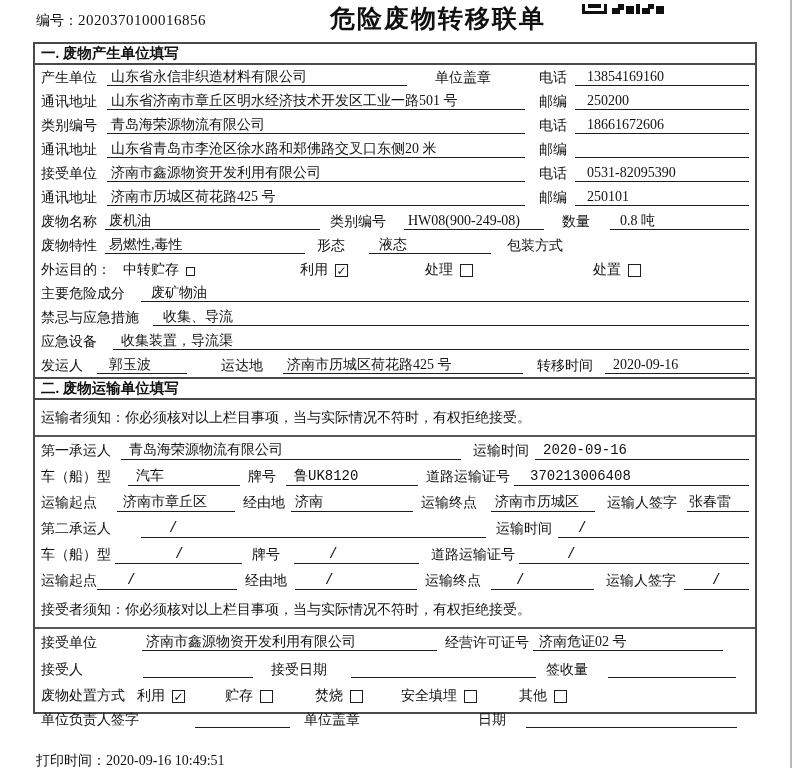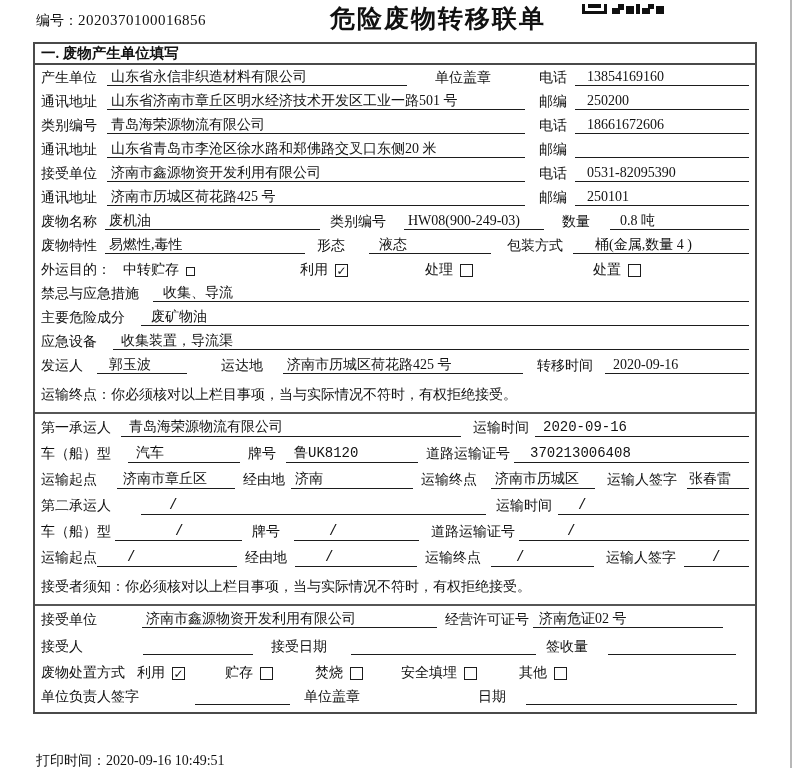--- a/index.html
+++ b/index.html
@@ -136,32 +136,31 @@
         <span class="u">济南市历城区荷花路425 号</span>
       </div>
       <span class="lb" style="margin-right:8px">邮编</span>
       <span class="u fill" style="padding-left:12px">250101</span>
     </div>
 
     <div class="row s1row">
       <span class="lb" style="margin-right:8px">废物名称</span>
       <span class="u" style="flex:0 0 215px">废机油</span>
       <span class="lb" style="margin-left:10px">类别编号</span>
-      <span class="u" style="flex:0 0 140px;margin-left:18px">HW08(900-249-03)</span>
+      <span class="u" style="flex:0 0 140px;margin-left:18px">HW08(900-249-08)</span>
       <span class="lb" style="margin-left:18px">数量</span>
       <span class="u fill" style="margin-left:20px;padding-left:10px">0.8 吨</span>
     </div>
 
     <div class="row s1row">
       <span class="lb" style="margin-right:8px">废物特性</span>
       <span class="u" style="flex:0 0 200px">易燃性,毒性</span>
       <span class="lb" style="margin-left:12px">形态</span>
       <span class="u" style="flex:0 0 122px;margin-left:24px;padding-left:10px">液态</span>
       <span class="lb" style="margin-left:16px">包装方式</span>
-      <span class="u fill" style="margin-left:10px;padding-left:22px">桶(金属,数量 4 )</span>
     </div>
 
     <div class="row s1row">
       <span class="lb">外运目的：</span>
       <span class="ck" style="margin-left:12px">
         <span class="lb">中转贮存</span>
         <span class="cb sm"></span>
       </span>
       <span class="ck" style="margin-left:105px">
         <span class="lb">利用</span>
@@ -171,44 +170,45 @@
         <span class="lb">处理</span>
         <span class="cb"></span>
       </span>
       <span class="ck" style="margin-left:120px">
         <span class="lb">处置</span>
         <span class="cb"></span>
       </span>
     </div>
 
     <div class="row s1row">
+      <span class="lb" style="margin-right:16px">主要危险成分</span>
+      <span class="u fill" style="padding-left:10px">废矿物油</span>
+    </div>
+
+    <div class="row s1row">
       <span class="lb" style="margin-right:14px">禁忌与应急措施</span>
       <span class="u fill" style="padding-left:10px">收集、导流</span>
-    </div>
-
-    <div class="row s1row">
-      <span class="lb" style="margin-right:16px">主要危险成分</span>
-      <span class="u fill" style="padding-left:10px">废矿物油</span>
     </div>
 
     <div class="row s1row">
       <span class="lb" style="margin-right:16px">应急设备</span>
       <span class="u fill" style="padding-left:8px">收集装置，导流渠</span>
     </div>
 
     <div class="row s1row">
       <span class="lb">发运人</span>
       <span class="u" style="flex:0 0 90px;margin-left:14px;padding-left:12px">郭玉波</span>
       <span class="lb" style="margin-left:34px">运达地</span>
       <span class="u" style="flex:0 0 240px;margin-left:20px">济南市历城区荷花路425 号</span>
       <span class="lb" style="margin-left:14px">转移时间</span>
       <span class="u fill" style="margin-left:12px;padding-left:8px">2020-09-16</span>
     </div>
 
-    <div class="note">运输终点：你必须核对以上栏目事项，当与实际情况不符时，有权拒绝接受。</div>
+    <div class="sec-hdr">二. 废物运输单位填写</div>
+    <div class="note">运输者须知：你必须核对以上栏目事项，当与实际情况不符时，有权拒绝接受。</div>
 
     <div class="row s2row">
       <span class="lb" style="margin-right:10px">第一承运人</span>
       <span class="u" style="flex:0 0 340px;padding-left:8px">青岛海荣源物流有限公司</span>
       <span class="lb" style="margin-left:12px">运输时间</span>
       <span class="u fill" style="margin-left:6px;padding-left:8px">2020-09-16</span>
     </div>
 
     <div class="row s2row">
       <span class="lb">车（船）型</span>

